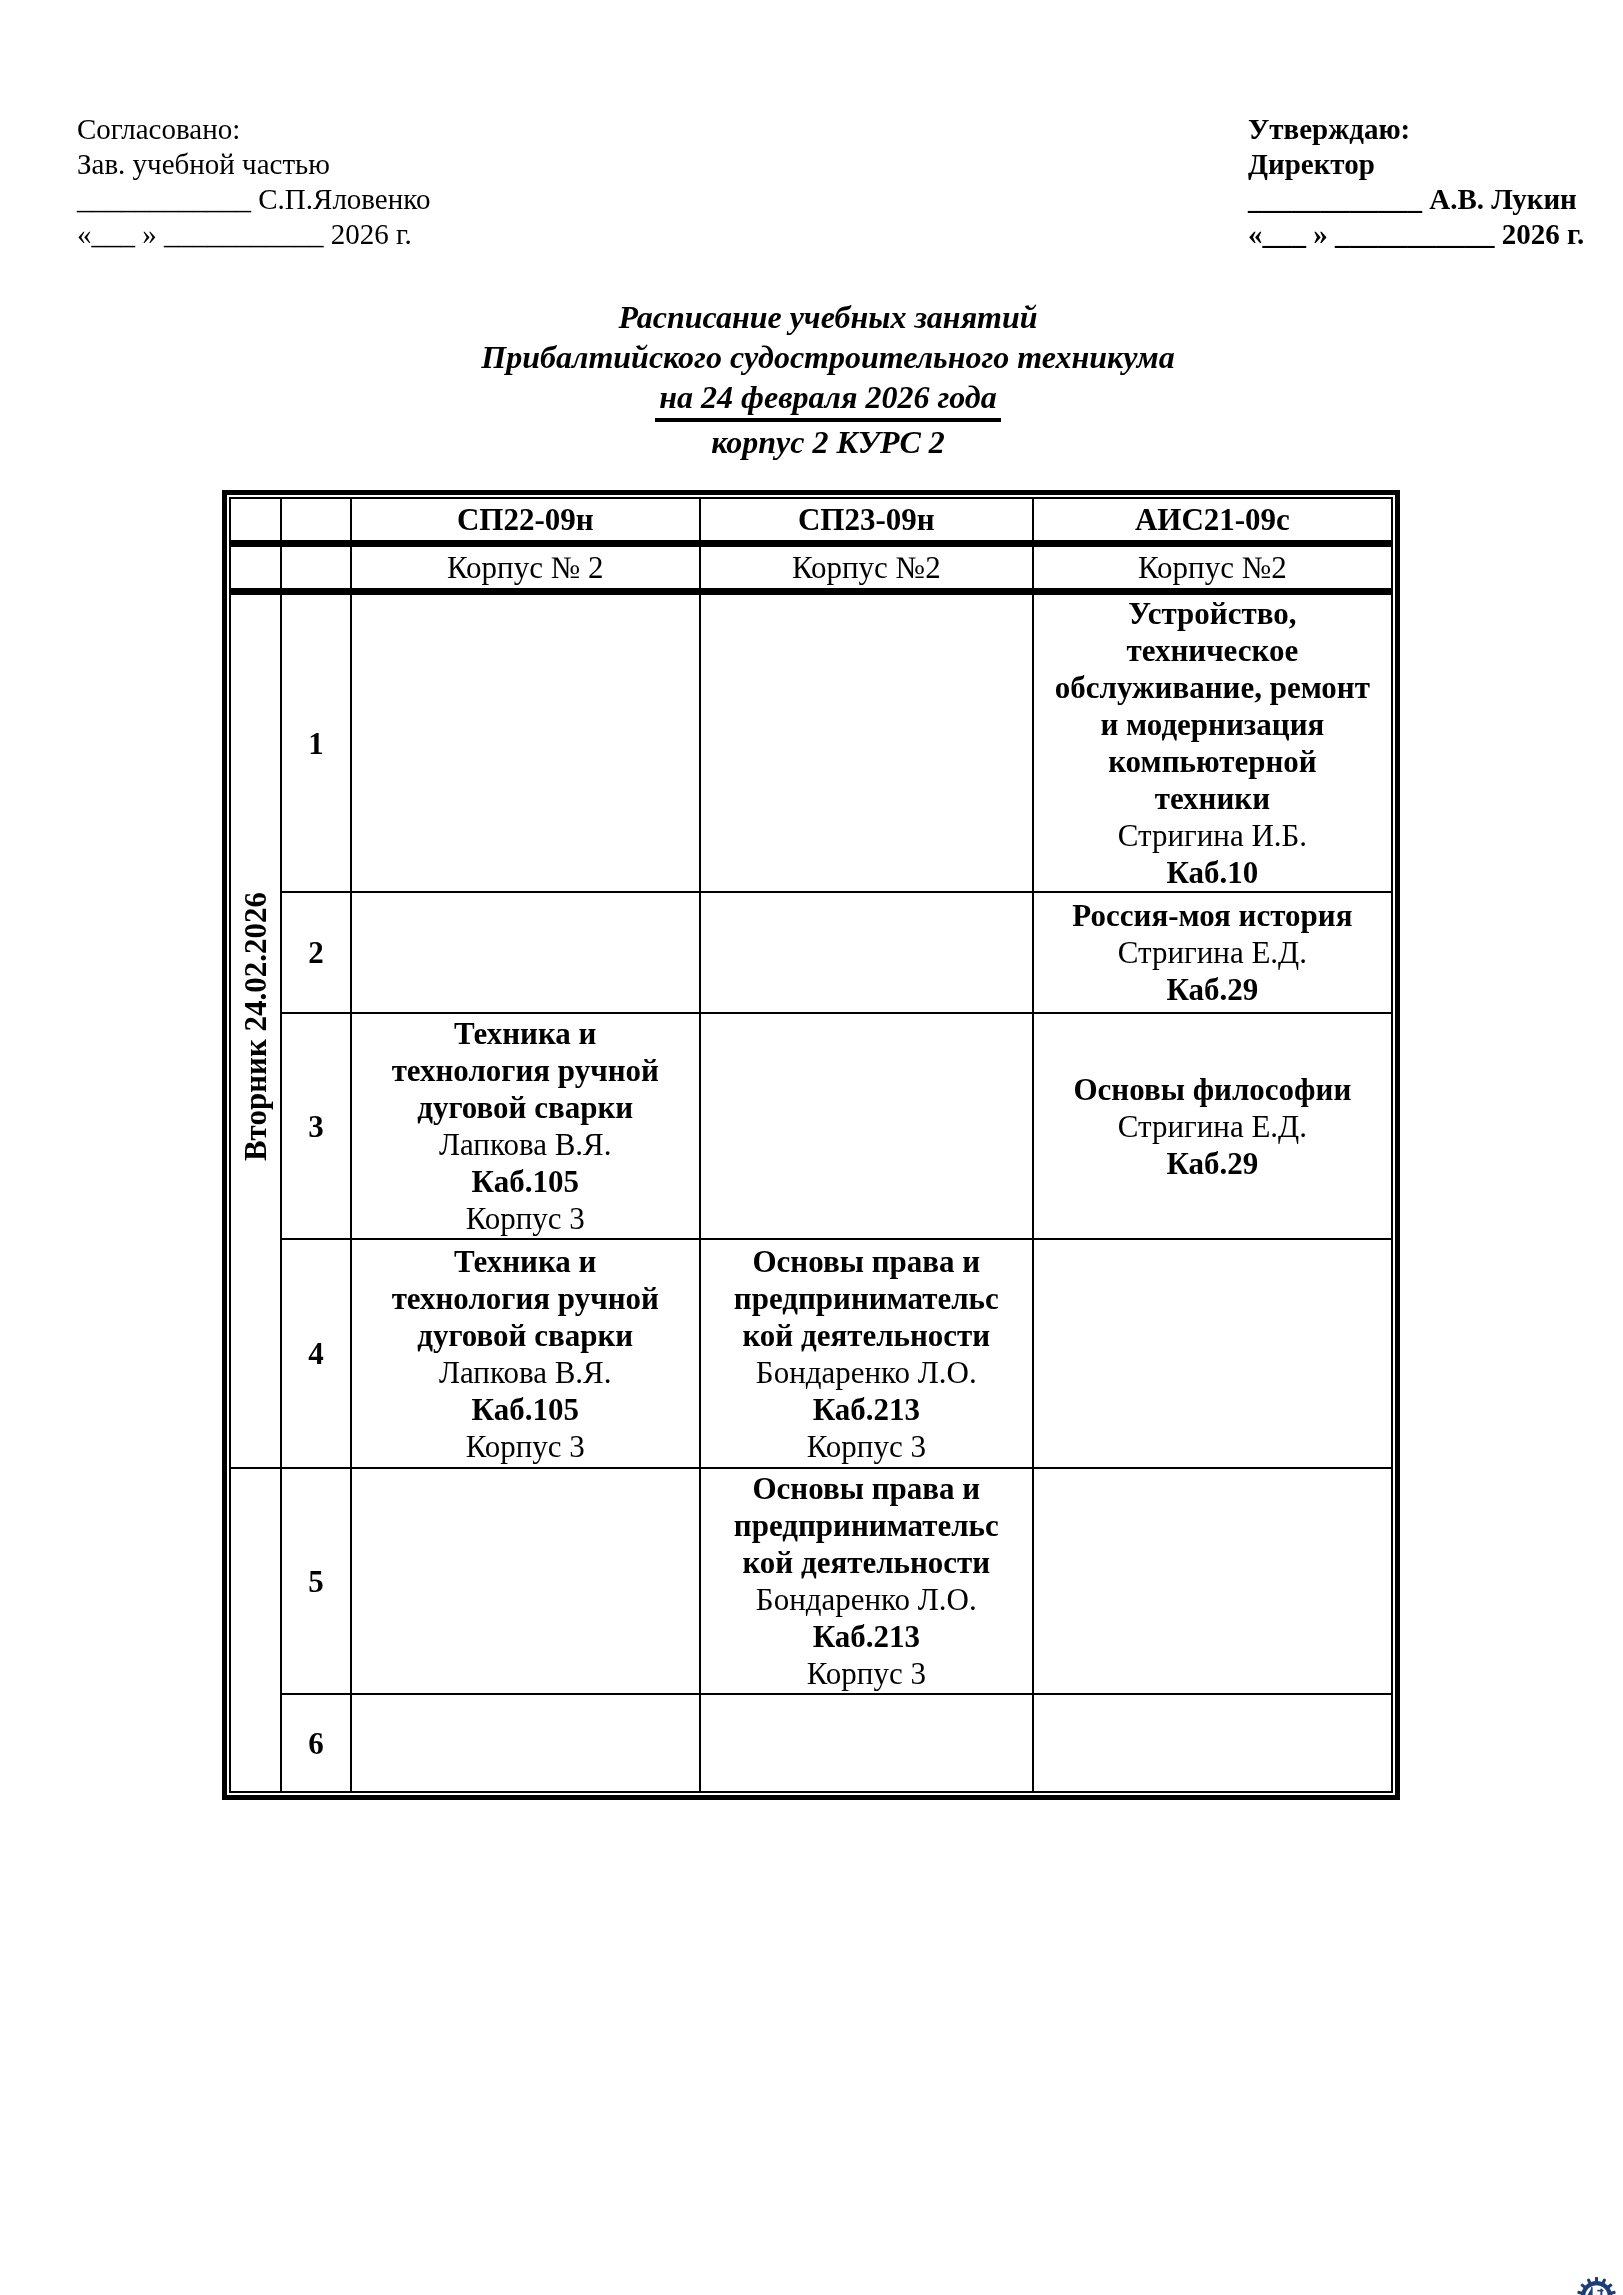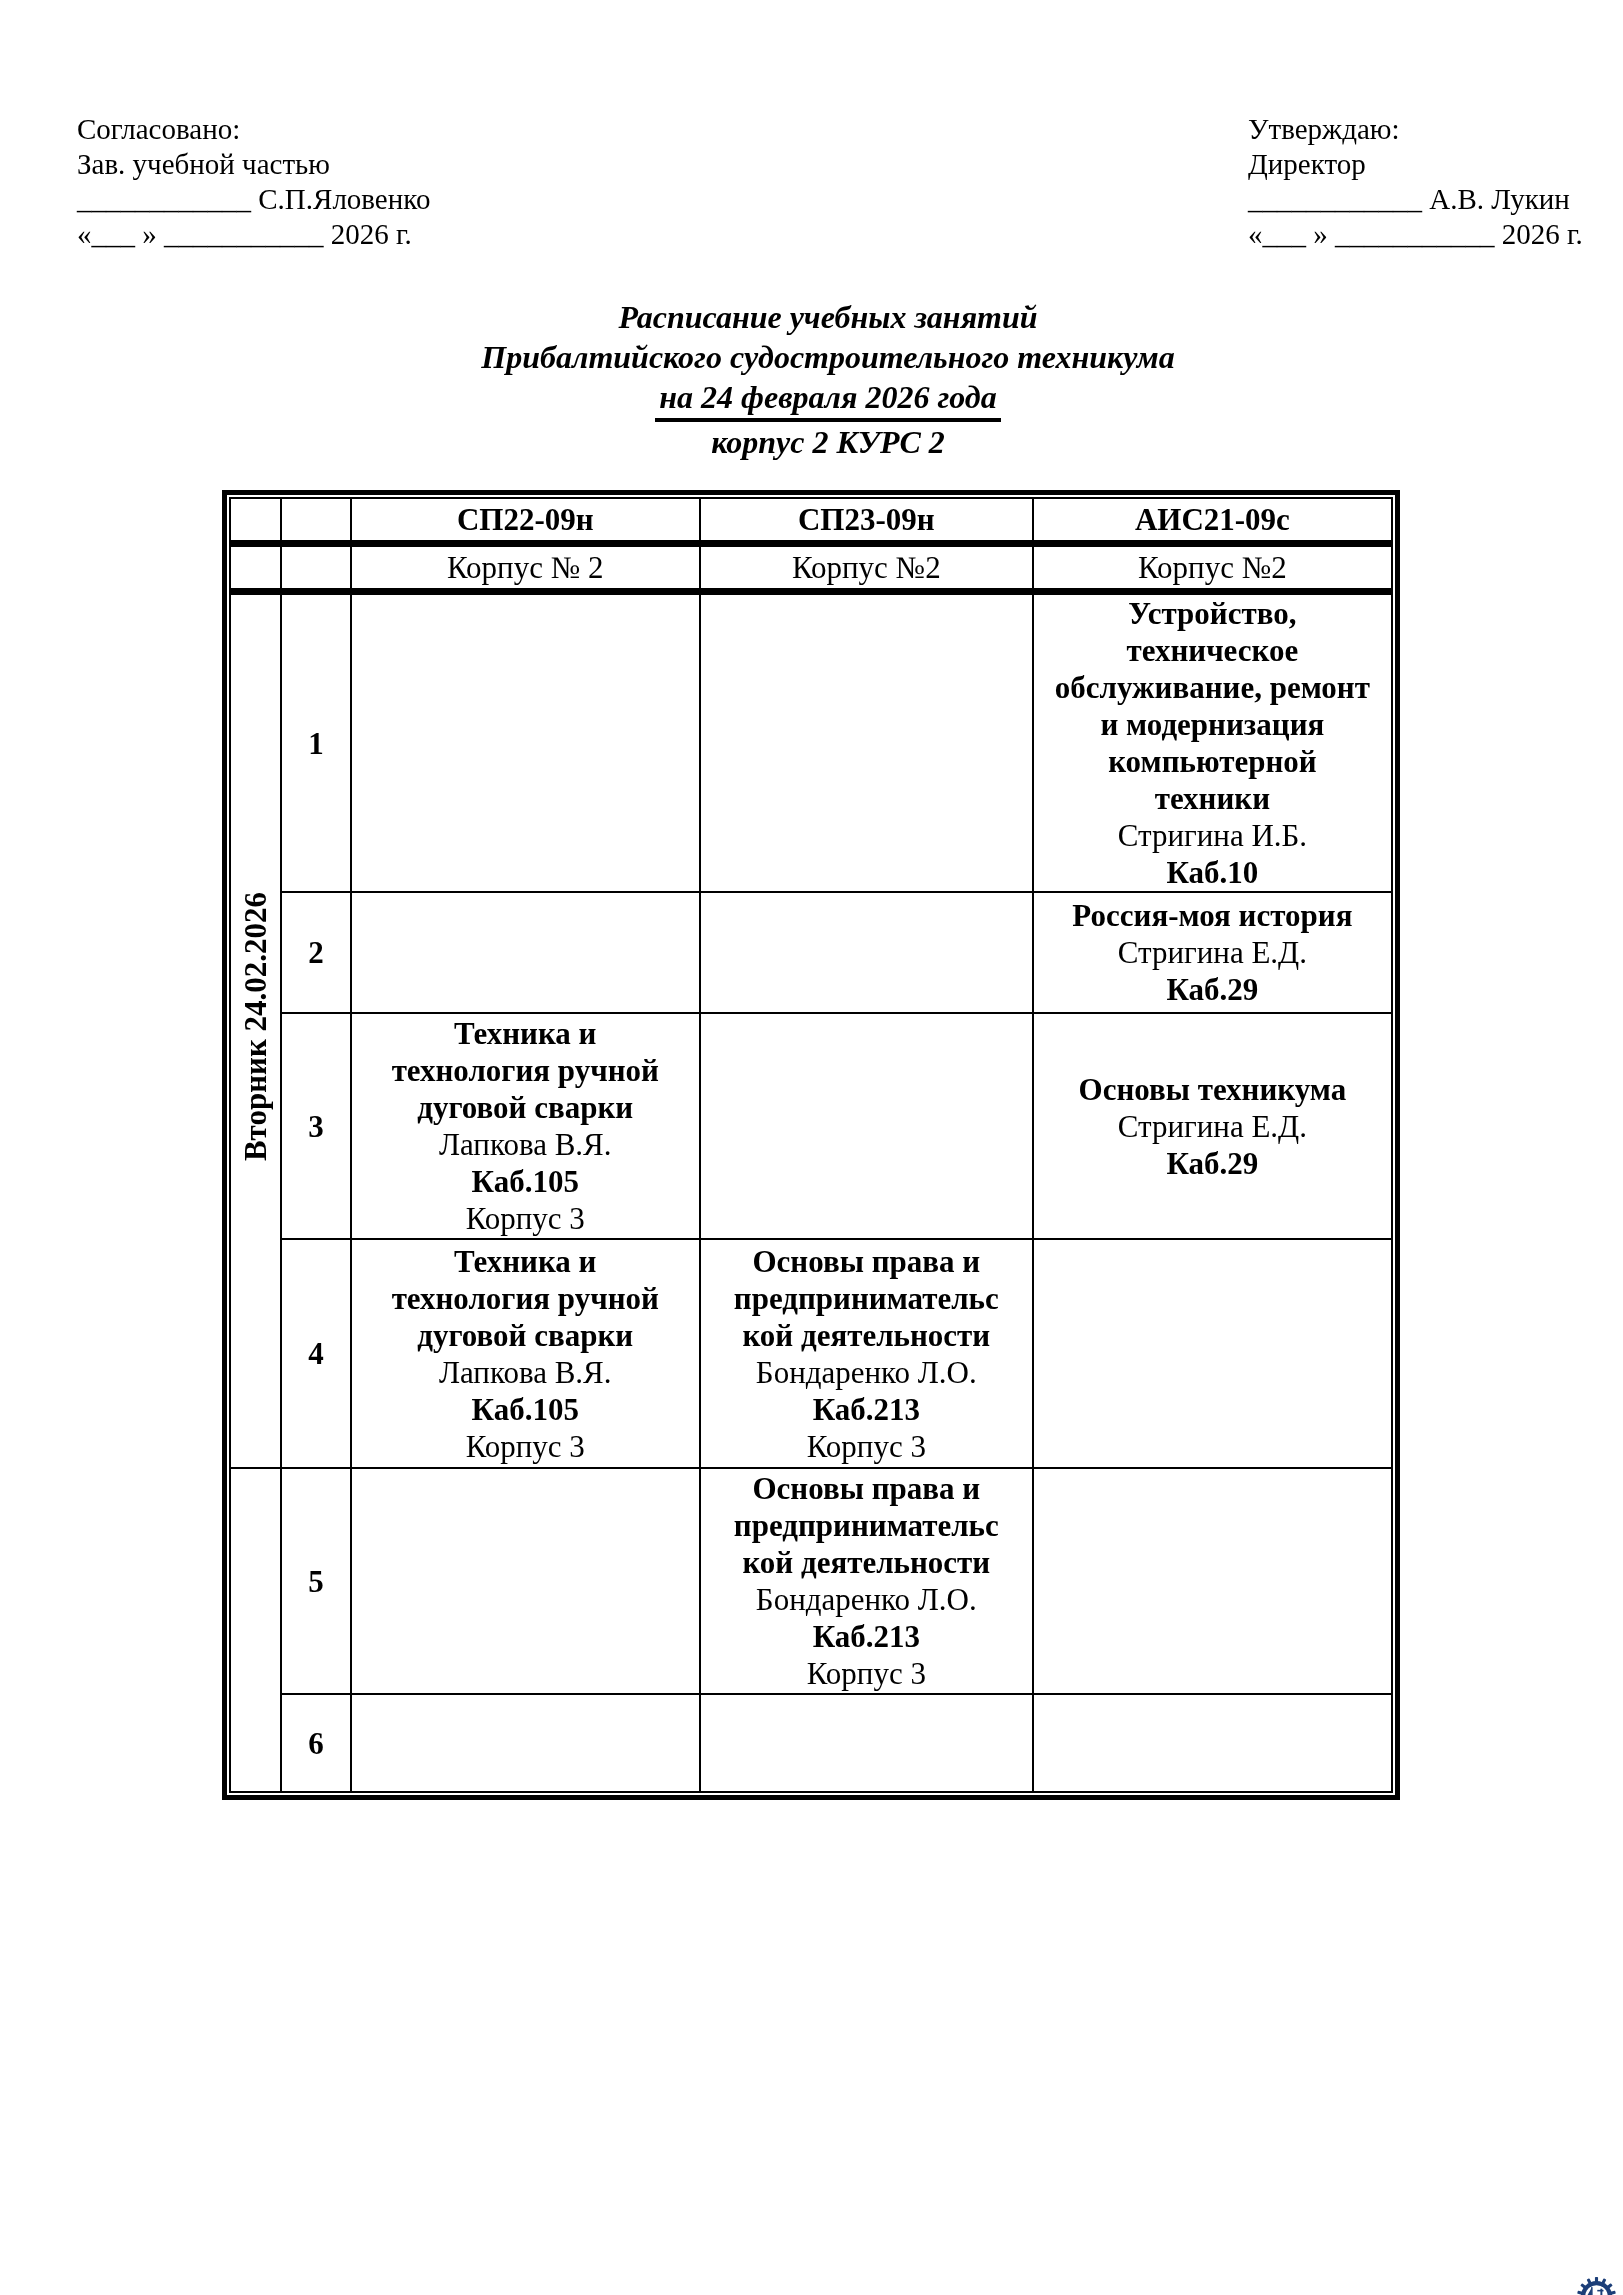--- a/index.html
+++ b/index.html
@@ -10,21 +10,21 @@
     font-family:"Liberation Serif","DejaVu Serif",serif;
     overflow:hidden;
     margin-top:24px;
   }
   .approval{
     position:absolute;top:88px;
     font-size:29px;line-height:35px;
     white-space:pre-line;
   }
   .approval.left{left:77px;}
-  .approval.right{left:1248px;}
+  .approval.right{left:1248px;font-weight:bold;}
   .title-block{
     position:absolute;left:239px;top:273px;width:1178px;
     text-align:center;font-weight:bold;font-style:italic;
     font-size:32px;line-height:40px;
   }
   .title-underline{
     display:inline-block;
     border-bottom:4.6px solid #000;
     padding:0 3.9px 0.7px 3.9px;
     text-align:center;
@@ -177,21 +177,21 @@
             <div class="room">Каб.105</div>
             <div class="bldg">Корпус 3</div>
           </td>
           <td class="cellbox">
             
             
             
             
           </td>
           <td class="cellbox">
-            <div class="subj">Основы техникума</div>
+            <div class="subj">Основы философии</div>
             <div class="teach">Стригина Е.Д.</div>
             <div class="room">Каб.29</div>
 
           </td>
         </tr>
 
         <tr class="r4">
           <td class="num-col numcell">4</td>
           <td class="cellbox">
             <div class="subj">Техника и

